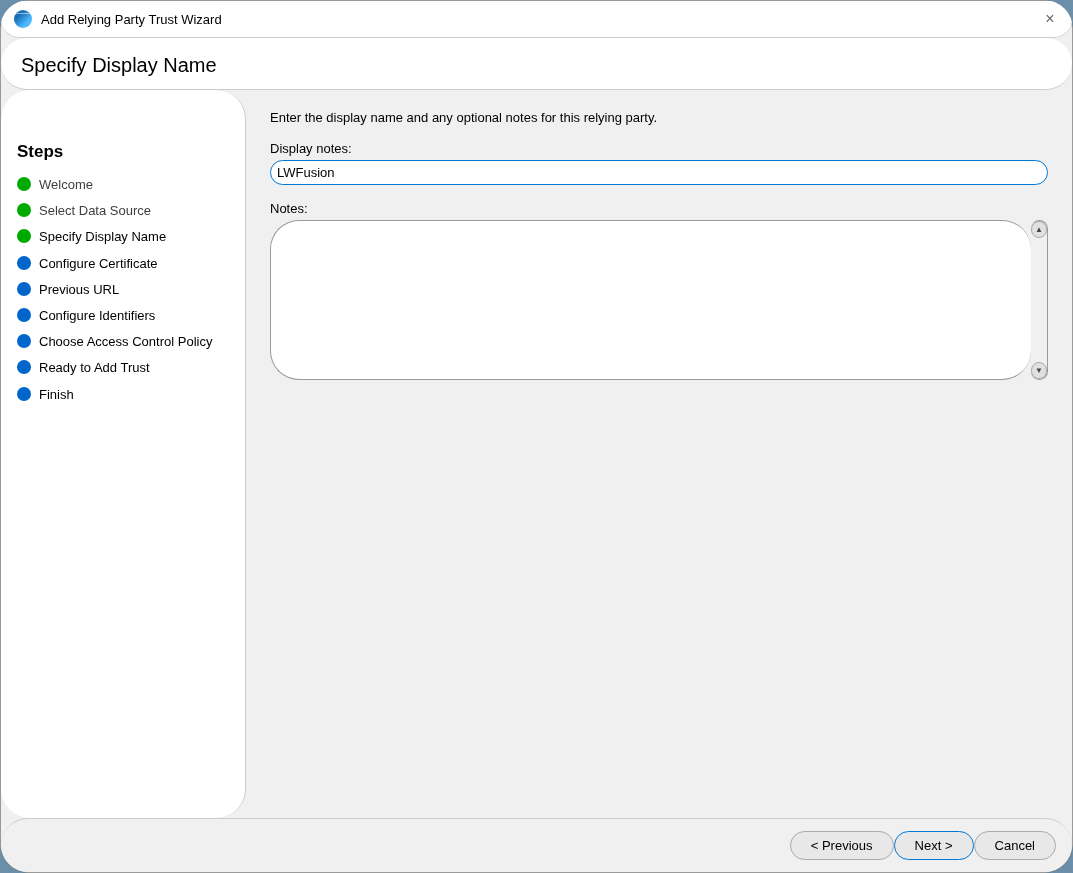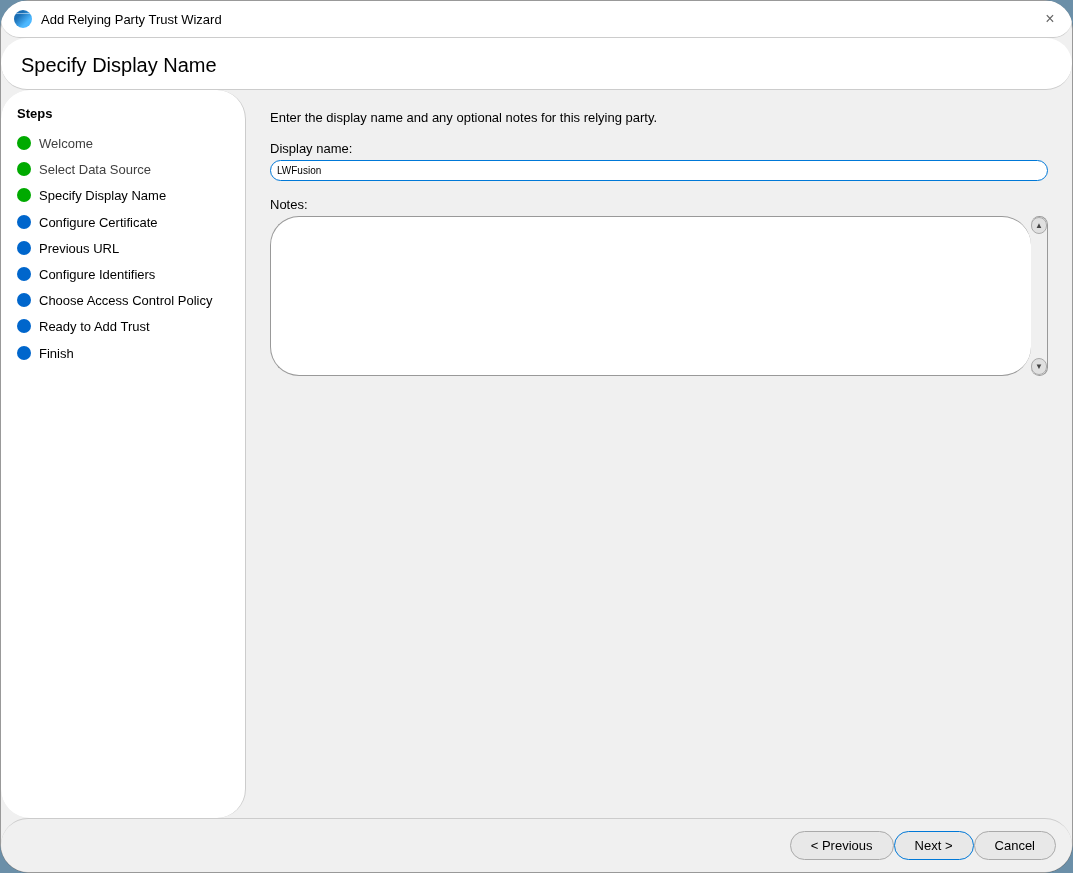--- a/index.html
+++ b/index.html
@@ -91,22 +91,23 @@
       width: 245px;
       background: #fff;
       border-right: 1px solid #ccc;
       padding: 16px 0;
       flex-shrink: 0;
     }
 
     .steps-label {
       font-weight: 700;
       padding: 0 10px 10px 16px;
-      font-size: 13px;
-      color: #000;
+      font-size: 17px;
+      color: #000;
+      margin-top: 36px;
     }
 
     .step-item {
       display: flex;
       align-items: flex-start;
       padding: 4px 16px;
       gap: 8px;
       cursor: default;
     }
 
@@ -159,21 +160,21 @@
       margin-bottom: 4px;
       color: #000;
       font-size: 13px;
     }
 
     .text-input {
       width: 100%;
       padding: 4px 6px;
       border: 1px solid #0078d7;
       background: #fff;
-      font-size: 10px;
+      font-size: 13px;
       margin-bottom: 16px;
       outline: none;
     }
 
     .notes-textarea-container {
       position: relative;
       margin-bottom: 16px;
     }
 
     .notes-textarea {
@@ -332,21 +333,21 @@
 
       <div class="step-item">
         <div class="step-dot dot-blue"></div>
         <span class="step-label">Finish</span>
       </div>
     </div>
 
     <div class="main-panel">
       <p class="instruction-text">Enter the display name and any optional notes for this relying party.</p>
 
-      <label class="form-label">Display name:</label>
+      <label class="form-label">Display notes:</label>
       <input class="text-input" type="text" value="LWFusion" style="">
 
       <label class="form-label">Notes:</label>
       <div class="notes-textarea-container clearfix">
         <textarea class="notes-textarea" style=""></textarea>
         <div class="scrollbar-col">
           <div class="scroll-arrow">▲</div>
           <div class="scroll-arrow">▼</div>
         </div>
       </div>

